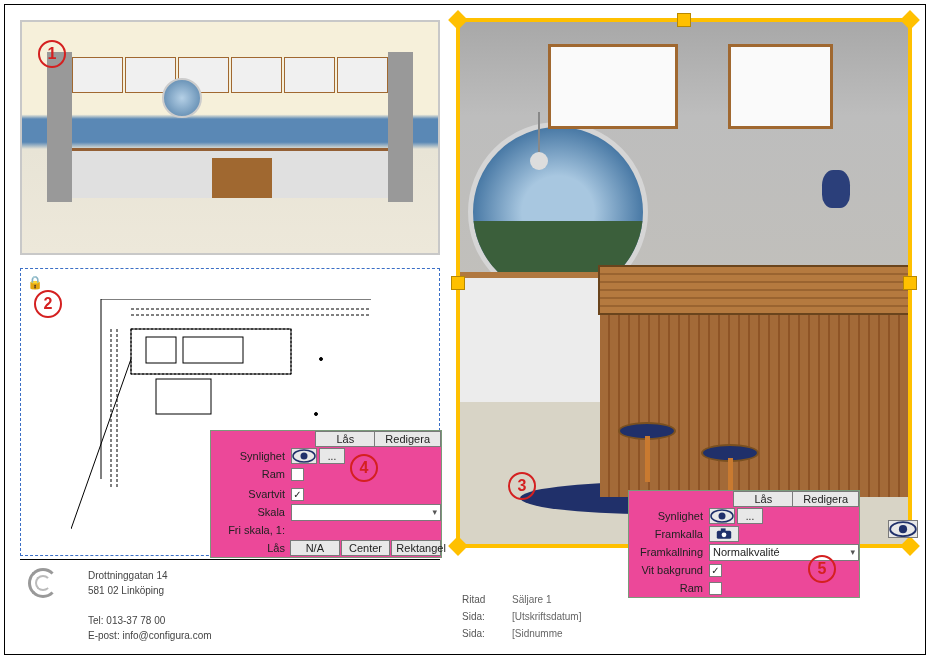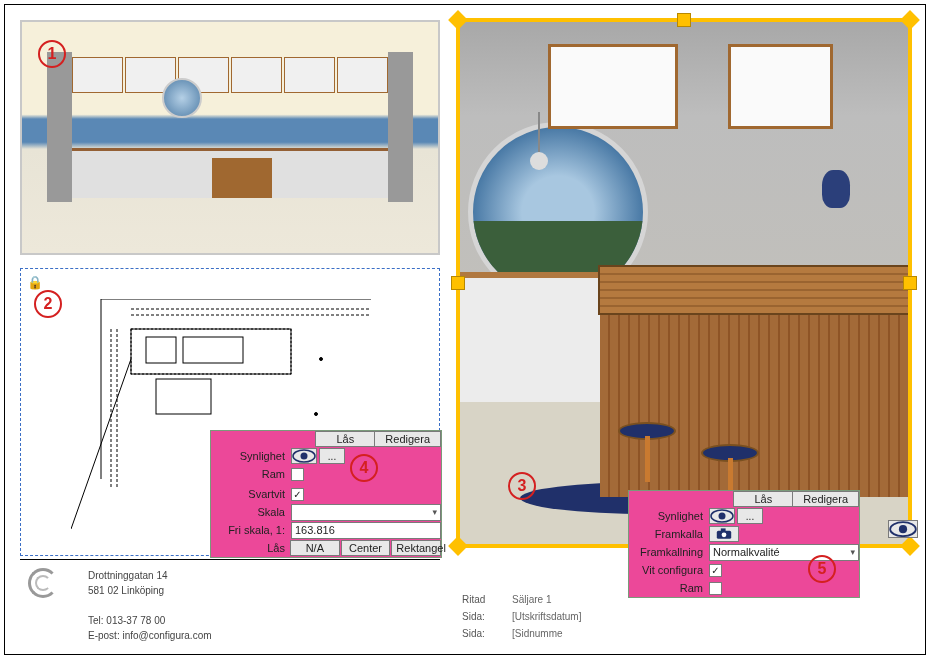--- a/index.html
+++ b/index.html
@@ -289,23 +289,20 @@
   <div class="panel-row">
     <div class="lab">Skala</div>
     <div class="val">
         <div class="drop">
           <span></span>
         </div>
       </div>
   </div>
   <div class="panel-row">
     <div class="lab">Fri skala, 1:</div>
-    <div class="val">
-        <div class="txt-in" style="flex:1">163.816</div>
-      </div>
   </div>
   <div class="panel-row">
     <div class="lab">Lås</div>
     <div class="val btn-row">
       <div class="panel-btn">N/A</div>
       <div class="panel-btn">Center</div>
       <div class="panel-btn">Rektangel</div>
     </div>
   </div>
 </div>
@@ -342,21 +339,21 @@
   </div>
   <div class="panel-row">
     <div class="lab">Framkallning</div>
     <div class="val">
         <div class="drop">
           <span>Normalkvalité</span>
         </div>
       </div>
   </div>
   <div class="panel-row">
-    <div class="lab">Vit configura</div>
+    <div class="lab">Vit bakgrund</div>
     <div class="val">
         <div class="chk">✓</div>
       </div>
   </div>
   <div class="panel-row">
     <div class="lab">Ram</div>
     <div class="val">
         <div class="chk"></div>
       </div>
   </div>

